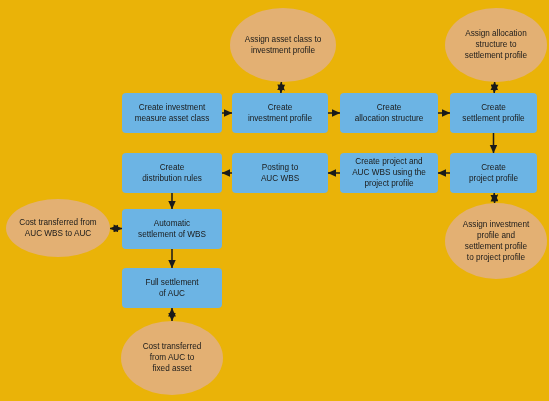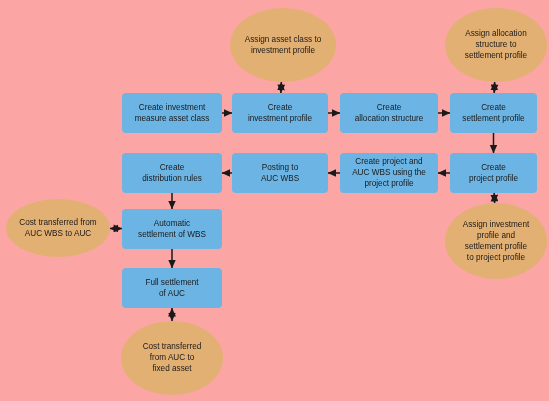--- a/index.html
+++ b/index.html
@@ -4,21 +4,21 @@
 <style>
   html, body {
     margin: 0;
     padding: 0;
     background: #ffffff;
   }
   #canvas {
     position: relative;
     width: 549px;
     height: 401px;
-    background: #fca5a5;
+    background: #eab308;
     overflow: hidden;
     font-family: "Liberation Sans", sans-serif;
   }
   #diagram-svg {
     display: block;
     width: 549px;
     height: 401px;
   }
   .node-shape-box {
     fill: #6CB4E4;

